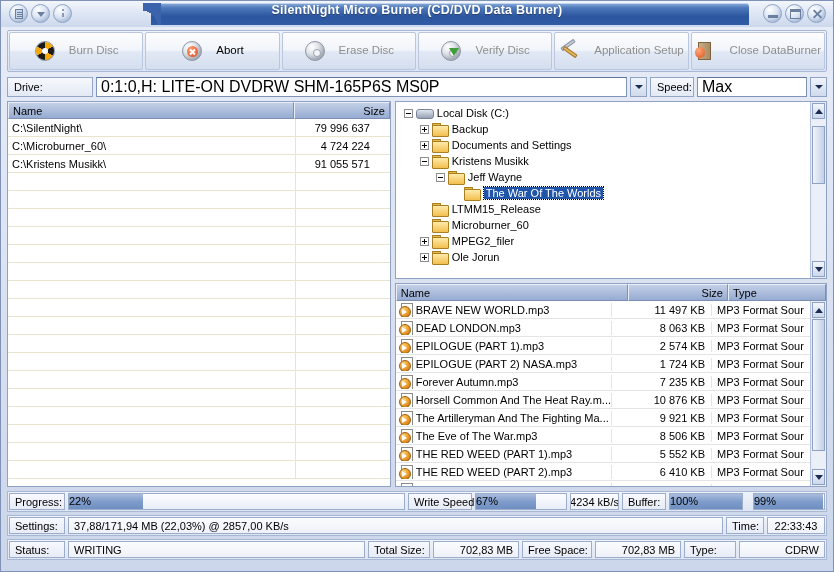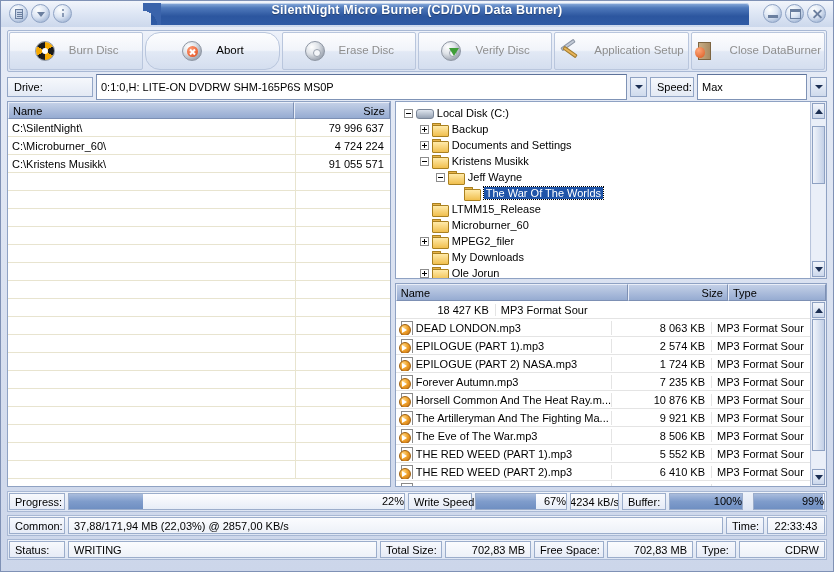--- a/index.html
+++ b/index.html
@@ -68,21 +68,21 @@
     border:1px solid #a8b8d4; border-radius:2px;
     background:linear-gradient(to bottom,#eef2fa,#dbe3f2);
     padding:1px;
   }
   .tbtn {
     flex:1; display:flex; align-items:center; justify-content:center; gap:13px;
     background:linear-gradient(to bottom,#fdfdfe 0%,#f1f4fa 48%,#e2e9f5 52%,#d4deef 100%);
     border:1px solid #b9c6dd; border-radius:2px;
     font-size:11.5px; color:#8e8e8e; white-space:nowrap;
   }
-  .tbtn.enabled { color:#000;border-radius:15px; }
+  .tbtn.enabled { color:#000; }
   .tbtn .lbl { line-height:1; }
   .ticon { width:22px; height:22px; position:relative; flex:0 0 auto; }
   .disc {
     width:20px; height:20px; border-radius:50%;
     background:radial-gradient(circle at 32% 28%,#ffffff 0%,#dfe3e8 38%,#a9b0bb 70%,#7e8693 100%);
     border:1px solid #8e96a3; position:absolute; left:1px; top:1px;
   }
   .disc:after{content:"";position:absolute;left:7px;top:7px;width:6px;height:6px;border-radius:50%;
     background:#f4f6f9;border:1px solid #9aa2ae;}
   .rad { position:absolute; left:2px; top:2px; width:18px; height:18px; border-radius:50%;
@@ -105,23 +105,23 @@
     background:radial-gradient(circle at 35% 30%,#ffa77a,#d9581f);}
 
   
   .drivebar { margin:4px 6px 0 6px; height:22px; display:flex; align-items:center; gap:3px; }
   .lbl-box {
     height:20px; display:flex; align-items:center; padding:0 6px;
     background:linear-gradient(to bottom,#f6f8fc,#e3e9f4);
     border:1px solid #93a6c6; font-size:11px; color:#000;
   }
   .combo {
-    height:14px; display:flex; align-items:center;
+    height:20px; display:flex; align-items:center;
     background:#fff; border:1px solid #7f93b6; border-top-color:#5e739a;
-    padding:12px 4px; font-size:11px; overflow:hidden; white-space:nowrap;
+    padding:0 4px; font-size:16px; overflow:hidden; white-space:nowrap;
   }
   .combo-btn {
     width:17px; height:20px; flex:0 0 auto;
     background:linear-gradient(to bottom,#f0f4fb,#cfdaec);
     border:1px solid #8ea1c2; display:flex; align-items:center; justify-content:center;
   }
   .combo-btn:after{content:"";width:0;height:0;border-left:4px solid transparent;
     border-right:4px solid transparent;border-top:4px solid #1b2e52;}
 
   
@@ -135,21 +135,21 @@
   .lv-head .cell {
     border-right:1px solid #7d90b4; border-bottom:1px solid #7d90b4;
     border-top:1px solid #e9eef8; border-left:1px solid #e9eef8;
     display:flex; align-items:center; padding:0 4px; font-size:11px; color:#000;
   }
   .lv-body { flex:1; background:#fff; overflow:hidden; position:relative; }
   .lv-row { display:flex; height:18px; border-bottom:1px solid #e8e4cf; }
   .lv-row .c-name { flex:1; display:flex; align-items:center; padding-left:4px;
     border-right:1px solid #e8e4cf; overflow:hidden; white-space:nowrap; }
   .lv-row .c-size { width:94px; display:flex; align-items:center; justify-content:flex-end;
-    padding-right:6px; white-space:nowrap; }
+    padding-right:20px; white-space:nowrap; }
 
   
   .tree-wrap { height:178px; border:1px solid #8fa2c3; background:#fff;
     display:flex; overflow:hidden; }
   .tree { flex:1; padding:3px 0 0 4px; overflow:hidden; position:relative; }
   .tnode { display:flex; align-items:center; height:16px; white-space:nowrap; font-size:11px; }
   .tplug { width:9px; height:9px; border:1px solid #8d8d8d; background:#fff;
     position:relative; margin-right:3px; flex:0 0 auto; }
   .tplug:before{content:"";position:absolute;left:1px;top:3px;width:5px;height:1px;background:#000;}
   .tplug.plus:after{content:"";position:absolute;left:3px;top:1px;width:1px;height:5px;background:#000;}
@@ -210,21 +210,21 @@
   .fld {
     height:17px; display:flex; align-items:center; padding:0 5px; font-size:11px;
     background:linear-gradient(to bottom,#fbfcfe,#edf1f8); border:1px solid #9badcb;
     overflow:hidden; white-space:nowrap;
   }
   .fld.rt { justify-content:flex-end; }
   .pbar { height:17px; position:relative; border:1px solid #9badcb;
     background:linear-gradient(to bottom,#fdfdff,#e7edf7); overflow:hidden; }
   .pfill { position:absolute; left:0; top:0; bottom:0;
     background:linear-gradient(to bottom,#a9bcdd,#7f9ccb 50%,#6f8fc2 100%); }
-  .ptext { position:relative; z-index:2; width:100%; text-align:right; font-size:11px; line-height:15px; }
+  .ptext { position:relative; z-index:2; width:100%; text-align:left; font-size:11px; line-height:15px; }
 </style>
 </head>
 <body>
 
 <div class="app">
 
   <div class="titlebar">
     <div class="title-center"></div>
     <div class="tb-curve-l"></div>
     <div class="title-text">SilentNight Micro Burner (CD/DVD Data Burner)</div>
@@ -441,25 +441,20 @@
               <span class="tplug none"></span>
               <span class="folder"></span>
               <span class="tlabel">Microburner_60</span>
             </div>
             <div class="tnode" style="padding-left: 20px;">
               <span class="tplug plus"></span>
               <span class="folder"></span>
               <span class="tlabel">MPEG2_filer</span>
             </div>
             <div class="tnode" style="padding-left: 20px;">
-              <span class="tplug none"></span>
-              <span class="folder"></span>
-              <span class="tlabel">My Downloads</span>
-            </div>
-            <div class="tnode" style="padding-left: 20px;">
               <span class="tplug plus"></span>
               <span class="folder"></span>
               <span class="tlabel">Ole Jorun</span>
             </div>
           </div>
         <div class="vsb">
           <div class="sb-arrow up"></div>
           <div class="sb-track">
             <div class="sb-thumb" style="top:6px;height:58px"></div>
           </div>
@@ -469,21 +464,27 @@
 
       <div class="files-wrap">
         <div class="lv-head">
           <div class="cell" style="flex:1">Name</div>
           <div class="cell" style="width:100px;justify-content:flex-end">Size</div>
           <div class="cell" style="width:98px">Type</div>
         </div>
         <div class="files-inner">
           <div class="flist" id="file-rows">
               <div class="f-row">
-                <div class="f-size">18 427 KB</div>
+                <div class="f-name">
+                  <span class="mp3ico">
+                    <span class="mp3play"></span>
+                  </span>
+                  <span>BRAVE NEW WORLD.mp3</span>
+                </div>
+                <div class="f-size">11 497 KB</div>
                 <div class="f-type">MP3 Format Sour</div>
               </div>
               <div class="f-row">
                 <div class="f-name">
                   <span class="mp3ico">
                     <span class="mp3play"></span>
                   </span>
                   <span>DEAD LONDON.mp3</span>
                 </div>
                 <div class="f-size">8 063 KB</div>
@@ -611,31 +612,31 @@
         <div class="ptext">100%</div>
       </div>
       <div style="width:4px"></div>
       <div class="pbar" style="width:72px">
         <div class="pfill" id="p-buf2" style="width: 99%;"></div>
         <div class="ptext">99%</div>
       </div>
     </div>
 
     <div class="bar">
-      <div class="cap" style="width:56px">Common:</div>
+      <div class="cap" style="width:56px">Settings:</div>
       <div class="fld" style="flex:1">37,88/171,94 MB (22,03%) @ 2857,00 KB/s</div>
       <div class="cap" style="width:38px">Time:</div>
       <div class="fld" style="width:58px;justify-content:center">22:33:43</div>
     </div>
 
     <div class="bar">
       <div class="cap" style="width:56px">Status:</div>
       <div class="fld" style="flex:1">WRITING</div>
       <div class="cap" style="width:62px">Total Size:</div>
       <div class="fld rt" style="width:86px">702,83 MB</div>
       <div class="cap" style="width:70px">Free Space:</div>
       <div class="fld rt" style="width:86px">702,83 MB</div>
-      <div class="cap" style="width:40px">Type:</div>
+      <div class="cap" style="width:52px">Type:</div>
       <div class="fld rt" style="width:86px">CDRW</div>
     </div>
 
   </div>
 </div>
 
 </body></html>

